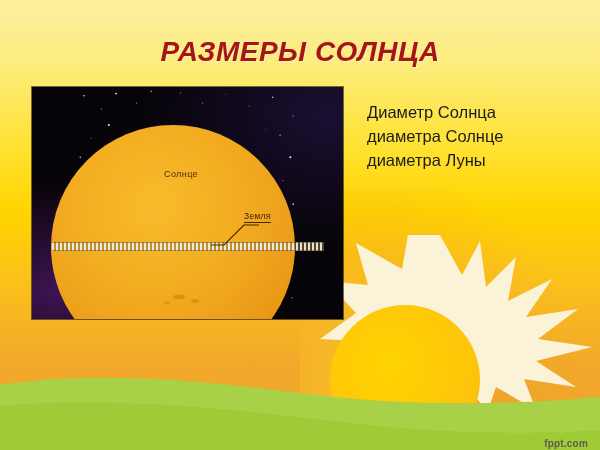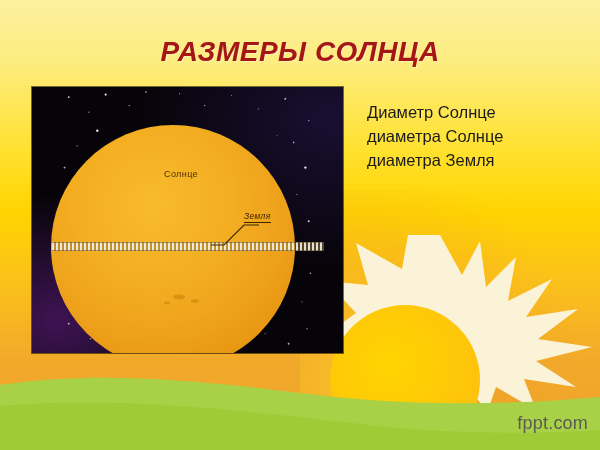--- a/index.html
+++ b/index.html
@@ -86,21 +86,21 @@
     color: #1b1b1b;
   }
   .body-text .ln { display: block; white-space: nowrap; }
 
   
   .photo {
     position: absolute;
     left: 32px;
     top: 87px;
     width: 311px;
-    height: 266px;
+    height: 232px;
     overflow: hidden;
     background: #050308;
     box-shadow: 0 0 0 1px rgba(0,0,0,0.55);
   }
   .starfield {
     position: absolute; left:0; top:0; width:100%; height:100%;
     background:
       radial-gradient(ellipse at 8% 88%, rgba(72,22,96,0.85) 0%, rgba(40,10,60,0.0) 38%),
       radial-gradient(ellipse at 96% 12%, rgba(30,18,60,0.8) 0%, rgba(10,6,24,0.0) 45%),
       #070409;
@@ -146,31 +146,30 @@
   }
   .label-earth {
     position: absolute;
     left: 212px;
     top: 124px;
     font-size: 8.5px;
     color: #3d2604;
     letter-spacing: 0.3px;
     border-bottom: 1px solid #3d2604;
     padding-bottom: 1px;
-    font-style: italic;
   }
   .leader { position: absolute; left: 178px; top: 130px; }
 
   
   .watermark {
     position: absolute;
     right: 12px;
-    bottom: 16px;
-    font-size: 18px;
-    font-weight: normal;
+    bottom: 1px;
+    font-size: 10px;
+    font-weight: bold;
     color: #5b5b52;
     letter-spacing: 0.2px;
   }
 </style>
 </head>
 <body>
 
 <div id="slide">
 
   <div class="scenery">
@@ -191,23 +190,23 @@
     </svg>
 
     <svg class="hill-front" width="600" height="70" viewBox="0 0 600 70" preserveAspectRatio="none">
       <path fill="#9fcb36" d="M0,26 C120,16 240,30 360,44 C460,55 540,54 600,50 L600,70 L0,70 Z"></path>
     </svg>
   </div>
 
   <div class="title">РАЗМЕРЫ СОЛНЦА</div>
 
   <div class="body-text">
-    <span class="ln">Диаметр Солнце</span>
+    <span class="ln">Диаметр Солнца</span>
     <span class="ln">диаметра Солнце</span>
-    <span class="ln">диаметра  Земля</span>
+    <span class="ln">диаметра  Луны</span>
   </div>
 
   <div class="photo">
     <div class="starfield"></div>
 
     <svg class="stars" width="311" height="317" viewBox="0 0 311 317">
       <g fill="#ffffff">
         <circle cx="14" cy="12" r="1.1" opacity="0.85"></circle>
         <circle cx="38" cy="30" r="0.8" opacity="0.6"></circle>
         <circle cx="58" cy="9" r="1.3" opacity="0.9"></circle>

